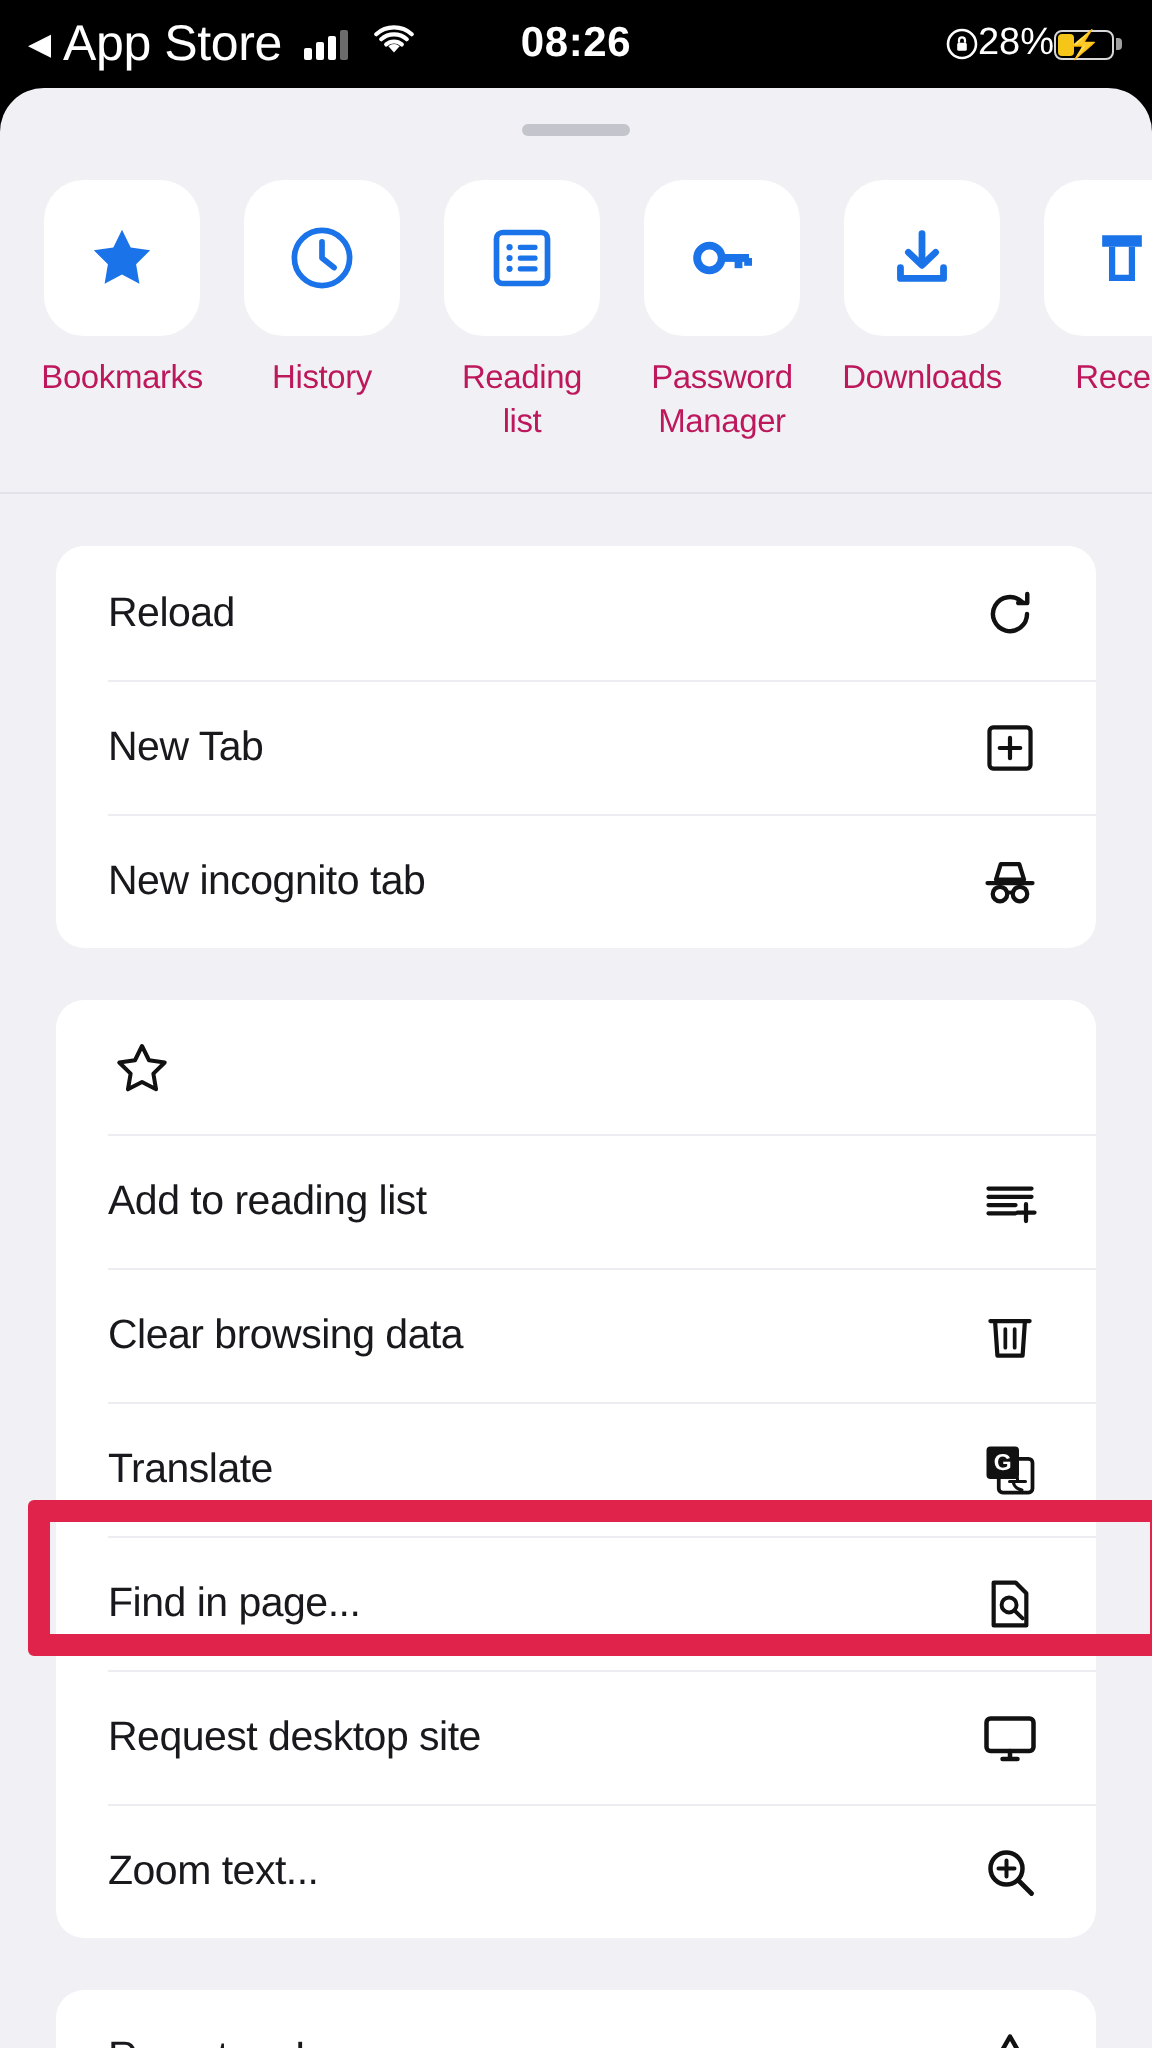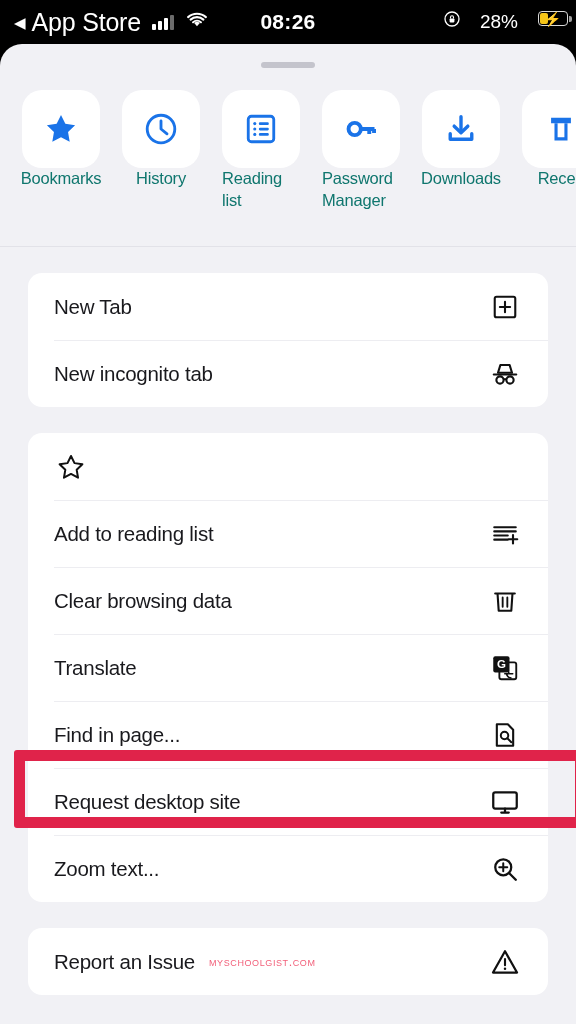--- a/index.html
+++ b/index.html
@@ -25,22 +25,22 @@
   .sb-signal i:nth-child(1){height:6px}
   .sb-signal i:nth-child(2){height:9px}
   .sb-signal i:nth-child(3){height:12px}
   .sb-signal i:nth-child(4){height:15px; background:#6b6b6b;}
   .sb-wifi{ margin-left:6px; }
   .sb-center{
     position:absolute; left:0; right:0; text-align:center;
     font-size:21px; font-weight:bold; letter-spacing:0.3px;
   }
   .sb-right{
-    margin-left:auto; display:flex; gap:20px;
-    padding-right:8px; position:relative; z-index:2;
+    margin-left:auto; display:flex; align-items:center; gap:0;
+    padding-right:19px; position:relative; z-index:2;
   }
   .sb-lock{ width:16px;height:16px; }
   .sb-batpct{ font-size:19px; }
   .sb-battery{ position:relative; width:30px; height:15px; }
   .sb-battery .shell{
     position:absolute; inset:0; border:1.6px solid #d8d8d8; border-radius:4px;
   }
   .sb-battery .tip{
     position:absolute; right:-3.5px; top:4.5px; width:2.5px; height:6px;
     background:#a0a0a0; border-radius:0 2px 2px 0;
@@ -75,21 +75,21 @@
   }
   .shortcut{
     width:78px; flex:0 0 78px;
     display:flex; flex-direction:column; align-items:center;
   }
   .sc-tile{
     width:78px; height:78px; background:#fff; border-radius:20px;
     display:flex; align-items:center; justify-content:center;
   }
   .sc-label{
-    font-size:16.5px; color:#0f766e; 
+    margin-top:11px; font-size:16.5px; color:#be185d; text-align:center;
     line-height:1.33; letter-spacing:-0.2px;
   }
   .divider-full{ height:1px; background:#e2e2e8; width:100%; }
 
   
   .cards{ padding:0 28px; }
   .card{
     background:#fff; border-radius:14px; overflow:hidden;
     margin-top:26px;
   }
@@ -241,20 +241,29 @@
     </div>
 
   </div>
 
   <div class="divider-full"></div>
 
   <div class="cards">
 
     <div class="card">
 
+      <div class="row">
+        <div class="row-label">Reload</div>
+        <div class="row-icon">
+          <svg width="28" height="28" viewBox="0 0 24 24">
+            <path d="M19.3 12 a7.3 7.3 0 1 1 -2.2 -5.2" stroke="#111" stroke-width="1.9" fill="none" stroke-linecap="round"></path>
+            <path d="M19.4 3.4 V7.3 H15.5" stroke="#111" stroke-width="1.9" fill="none" stroke-linecap="round" stroke-linejoin="round"></path>
+          </svg>
+        </div>
+      </div>
 
       <div class="row">
         <div class="row-label">New Tab</div>
         <div class="row-icon">
           <svg width="28" height="28" viewBox="0 0 24 24">
             <rect x="3.2" y="3.2" width="17.6" height="17.6" rx="1.6" stroke="#111" stroke-width="1.8" fill="none"></rect>
             <path d="M12 7.6 V16.4 M7.6 12 H16.4" stroke="#111" stroke-width="1.8" stroke-linecap="round"></path>
           </svg>
         </div>
       </div>

